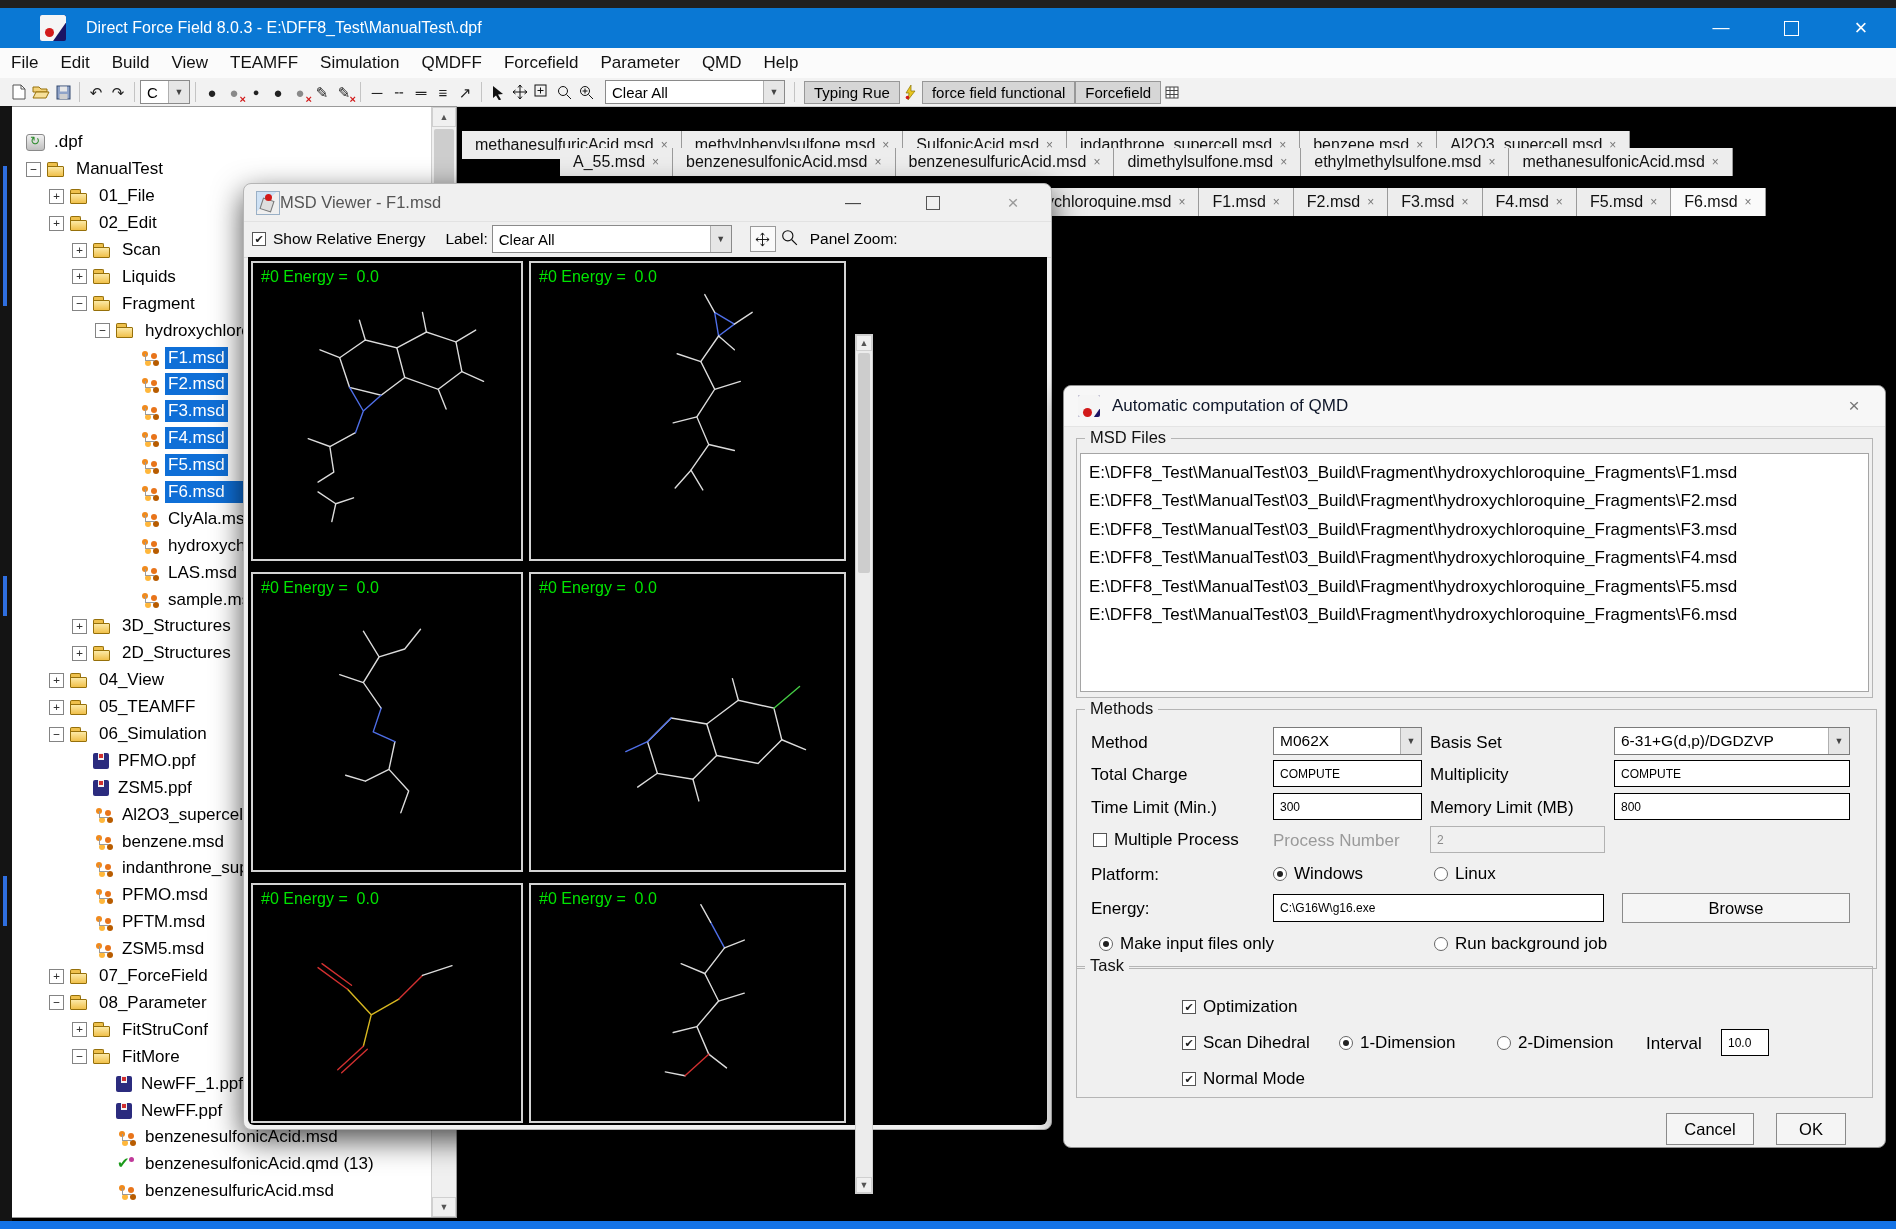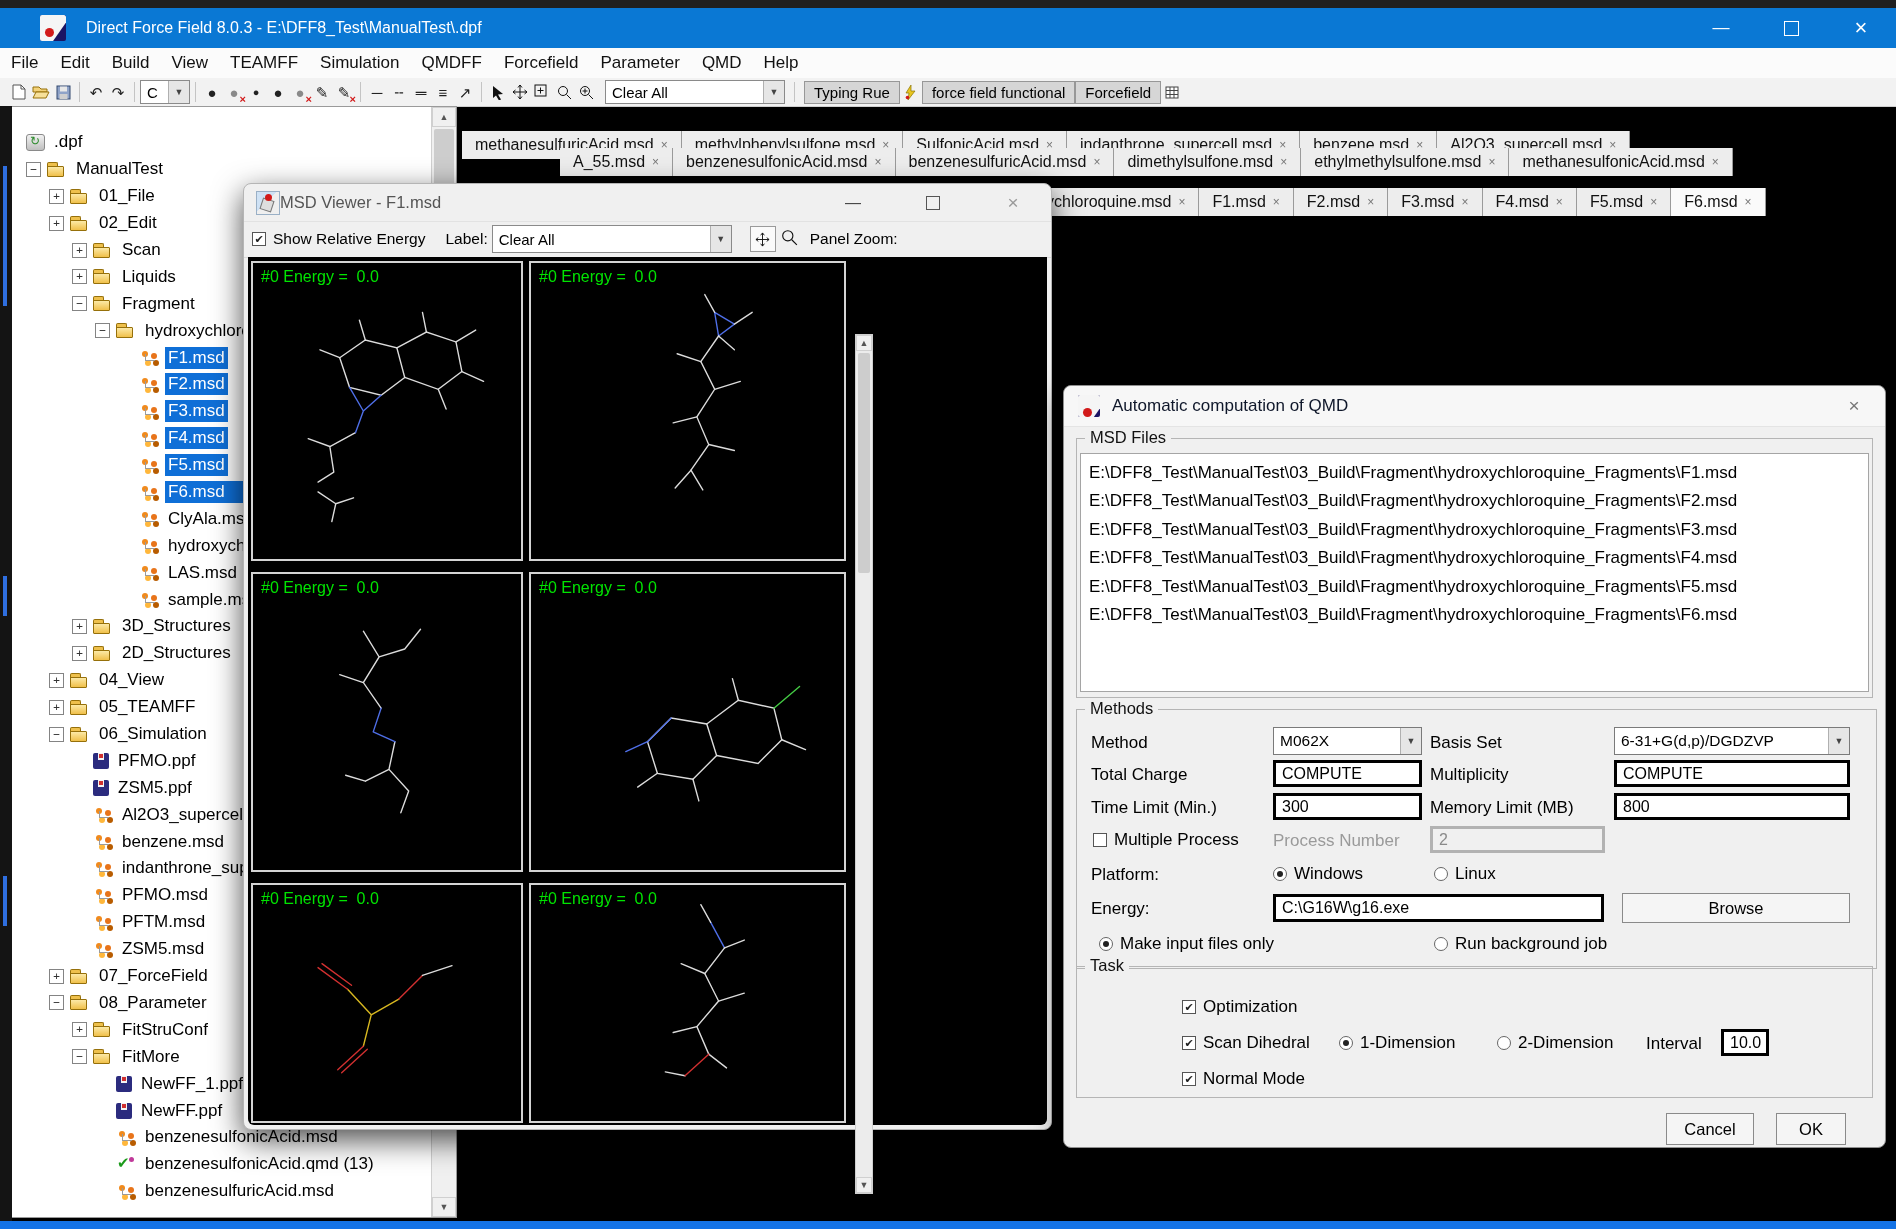--- a/index.html
+++ b/index.html
@@ -102,21 +102,21 @@
   .dtitle .app-icon{width:22px;height:22px;margin-left:14px;}
   .dtitle-text{margin-left:12px;font-size:17px;color:#0f172a;}
   .dclose{position:absolute;right:14px;top:0;height:40px;width:34px;display:flex;align-items:center;justify-content:center;color:#777;font-size:19px;}
   .groupbox{position:absolute;border:1px solid #b5b5b5;}
   .gtitle{position:absolute;top:-11px;left:8px;background:#f0f0f0;padding:0 5px;font-size:16.5px;color:#111;}
   .filelist{position:absolute;left:3px;right:3px;top:14px;bottom:5px;background:#fff;border:1px solid #a5a5a5;
             overflow:hidden;padding:5px 8px;box-sizing:border-box;}
   .filerow{font-size:17px;line-height:28.4px;white-space:nowrap;color:#000;}
   .fld-label{position:absolute;white-space:nowrap;color:#000;}
   .fld-label.dis{color:#9a9a9a;}
-  .edit{position:absolute;background:#fff;border:3px solid #000000;font-size:16px;display:flex;align-items:center;
+  .edit{position:absolute;background:#fff;border:1px solid #000000;font-size:12px;display:flex;align-items:center;
         padding:8px 6px;box-sizing:border-box;white-space:nowrap;overflow:hidden;}
   .edit.dis{background:#f0f0f0;color:#8a8a8a;border-color:#b2b2b2;}
   .dcombo{position:absolute;display:flex;background:#fff;border:1px solid #7a7a7a;box-sizing:border-box;}
   .dcombo .combo-val{font-size:15.5px;flex:1;}
   .radio{width:14px;height:14px;border:1px solid #666;border-radius:50%;background:#fff;position:relative;flex:none;box-sizing:border-box;}
   .radio.on::after{content:"";position:absolute;left:3px;top:3px;width:6px;height:6px;border-radius:50%;background:#222;}
   .hrow{position:absolute;display:flex;align-items:center;gap:7px;white-space:nowrap;}
   .btn{position:absolute;background:#f5f5f5;border:1px solid #8a8a8a;display:flex;align-items:center;justify-content:center;
        font-size:16.5px;box-sizing:border-box;}
   .bottom-strip{position:absolute;left:0;top:1221px;width:1896px;height:8px;background:#1473e6;}

